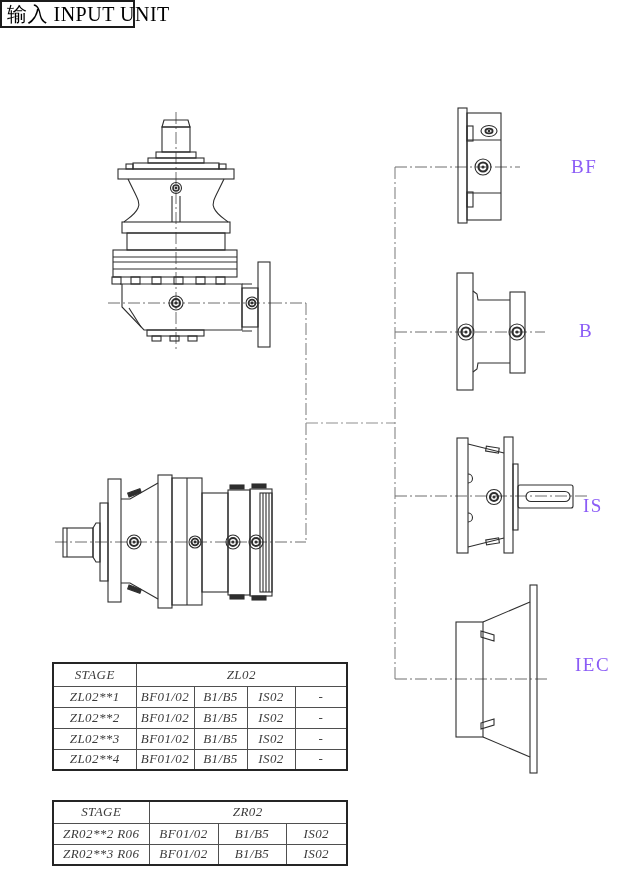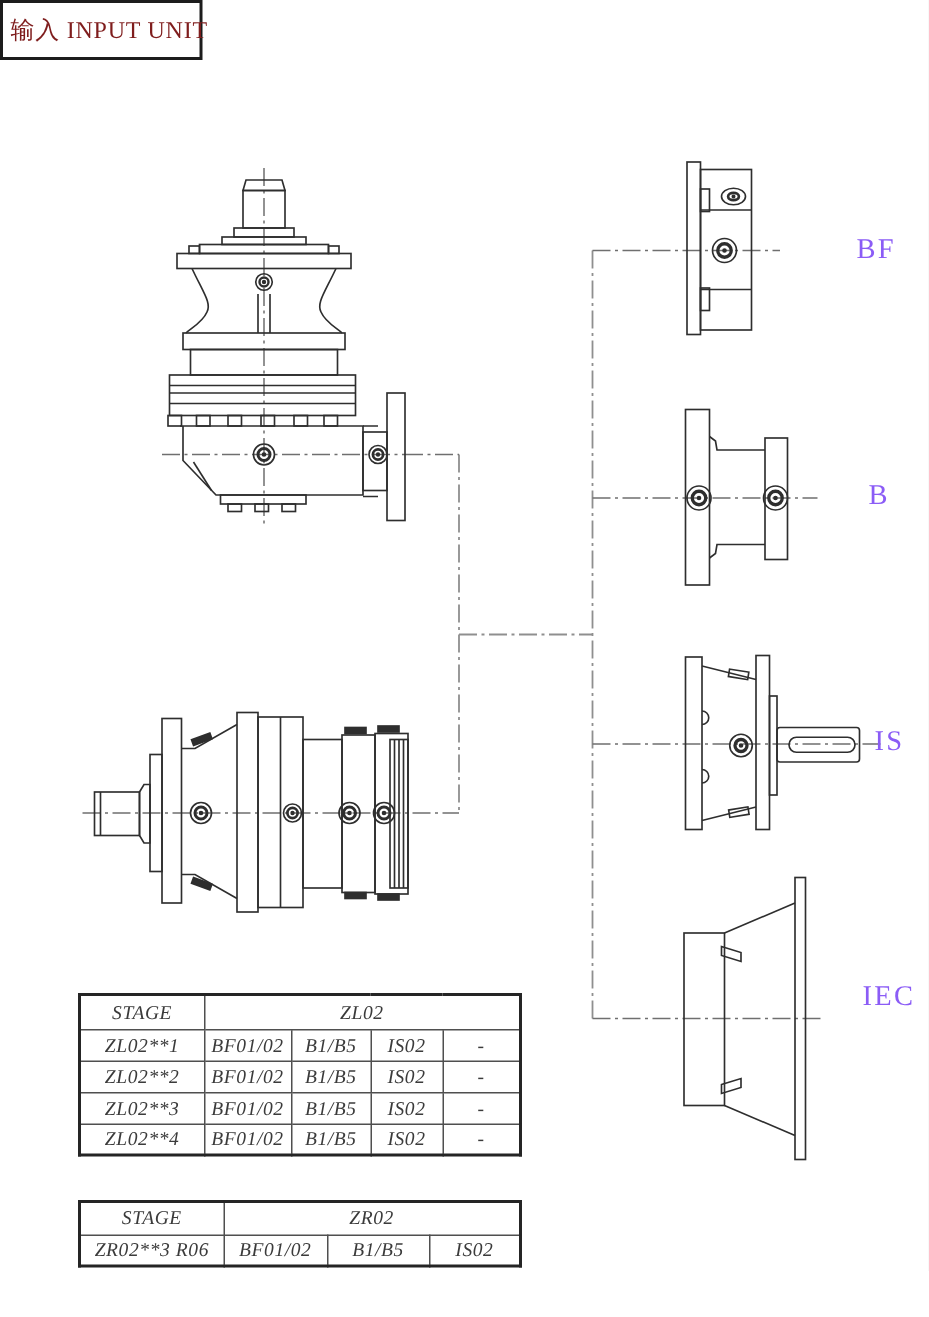--- a/index.html
+++ b/index.html
@@ -4,32 +4,32 @@
 <style>
   * { margin:0; padding:0; box-sizing:border-box; }
   html,body { background:#f4f4f4; }
   .canvas {
     position:relative; width:619px; height:878px; background:#ffffff;
     font-family:"Liberation Serif", serif; overflow:hidden; margin:0 auto;
   }
   svg.diagram { position:absolute; left:0; top:0; }
 
   .title-box {
-    position:absolute; left:0; top:0; width:135px; height:40px;
+    position:absolute; left:0; top:0; width:135px; height:28px;
     border:2px solid #1c1c1c; display:flex; align-items:center;
-    padding-left:5px; font-size:16px; color:#7f1d1d;
+    padding-left:5px; font-size:20px; color:#000000;
     letter-spacing:0.5px; white-space:nowrap; background:#fff;
   }
 
   .opt-label {
     position:absolute; font-size:19px; color:#8b5cf6; letter-spacing:1.5px;
   }
   #lbl-bf  { left:571px; top:156px; }
   #lbl-b   { left:579px; top:320px; }
-  #lbl-is  { left:583px; top:484px; }
+  #lbl-is  { left:583px; top:495px; }
   #lbl-iec { left:575px; top:654px; }
 
   .cat-table {
     position:absolute; border-collapse:collapse; table-layout:fixed;
     font-size:13px; color:#3b3b3b; text-align:center;
     border:2px solid #252525; background:#fff;font-style:italic;
   }
   .cat-table th, .cat-table td {
     border:1px solid #4f4f4f; font-weight:normal; padding:0;
     letter-spacing:0.4px; overflow:hidden; white-space:nowrap;
@@ -274,20 +274,26 @@
         <col style="width:61px">
     </colgroup>
     <thead>
       <tr>
         <th>STAGE</th>
         <th colspan="3">ZR02</th>
       </tr>
     </thead>
     <tbody>
       <tr>
+        <td>ZR02**2 R06</td>
+        <td>BF01/02</td>
+        <td>B1/B5</td>
+        <td>IS02</td>
+      </tr>
+      <tr>
         <td>ZR02**3 R06</td>
         <td>BF01/02</td>
         <td>B1/B5</td>
         <td>IS02</td>
       </tr>
     </tbody>
   </table>
 
 </div>
 

